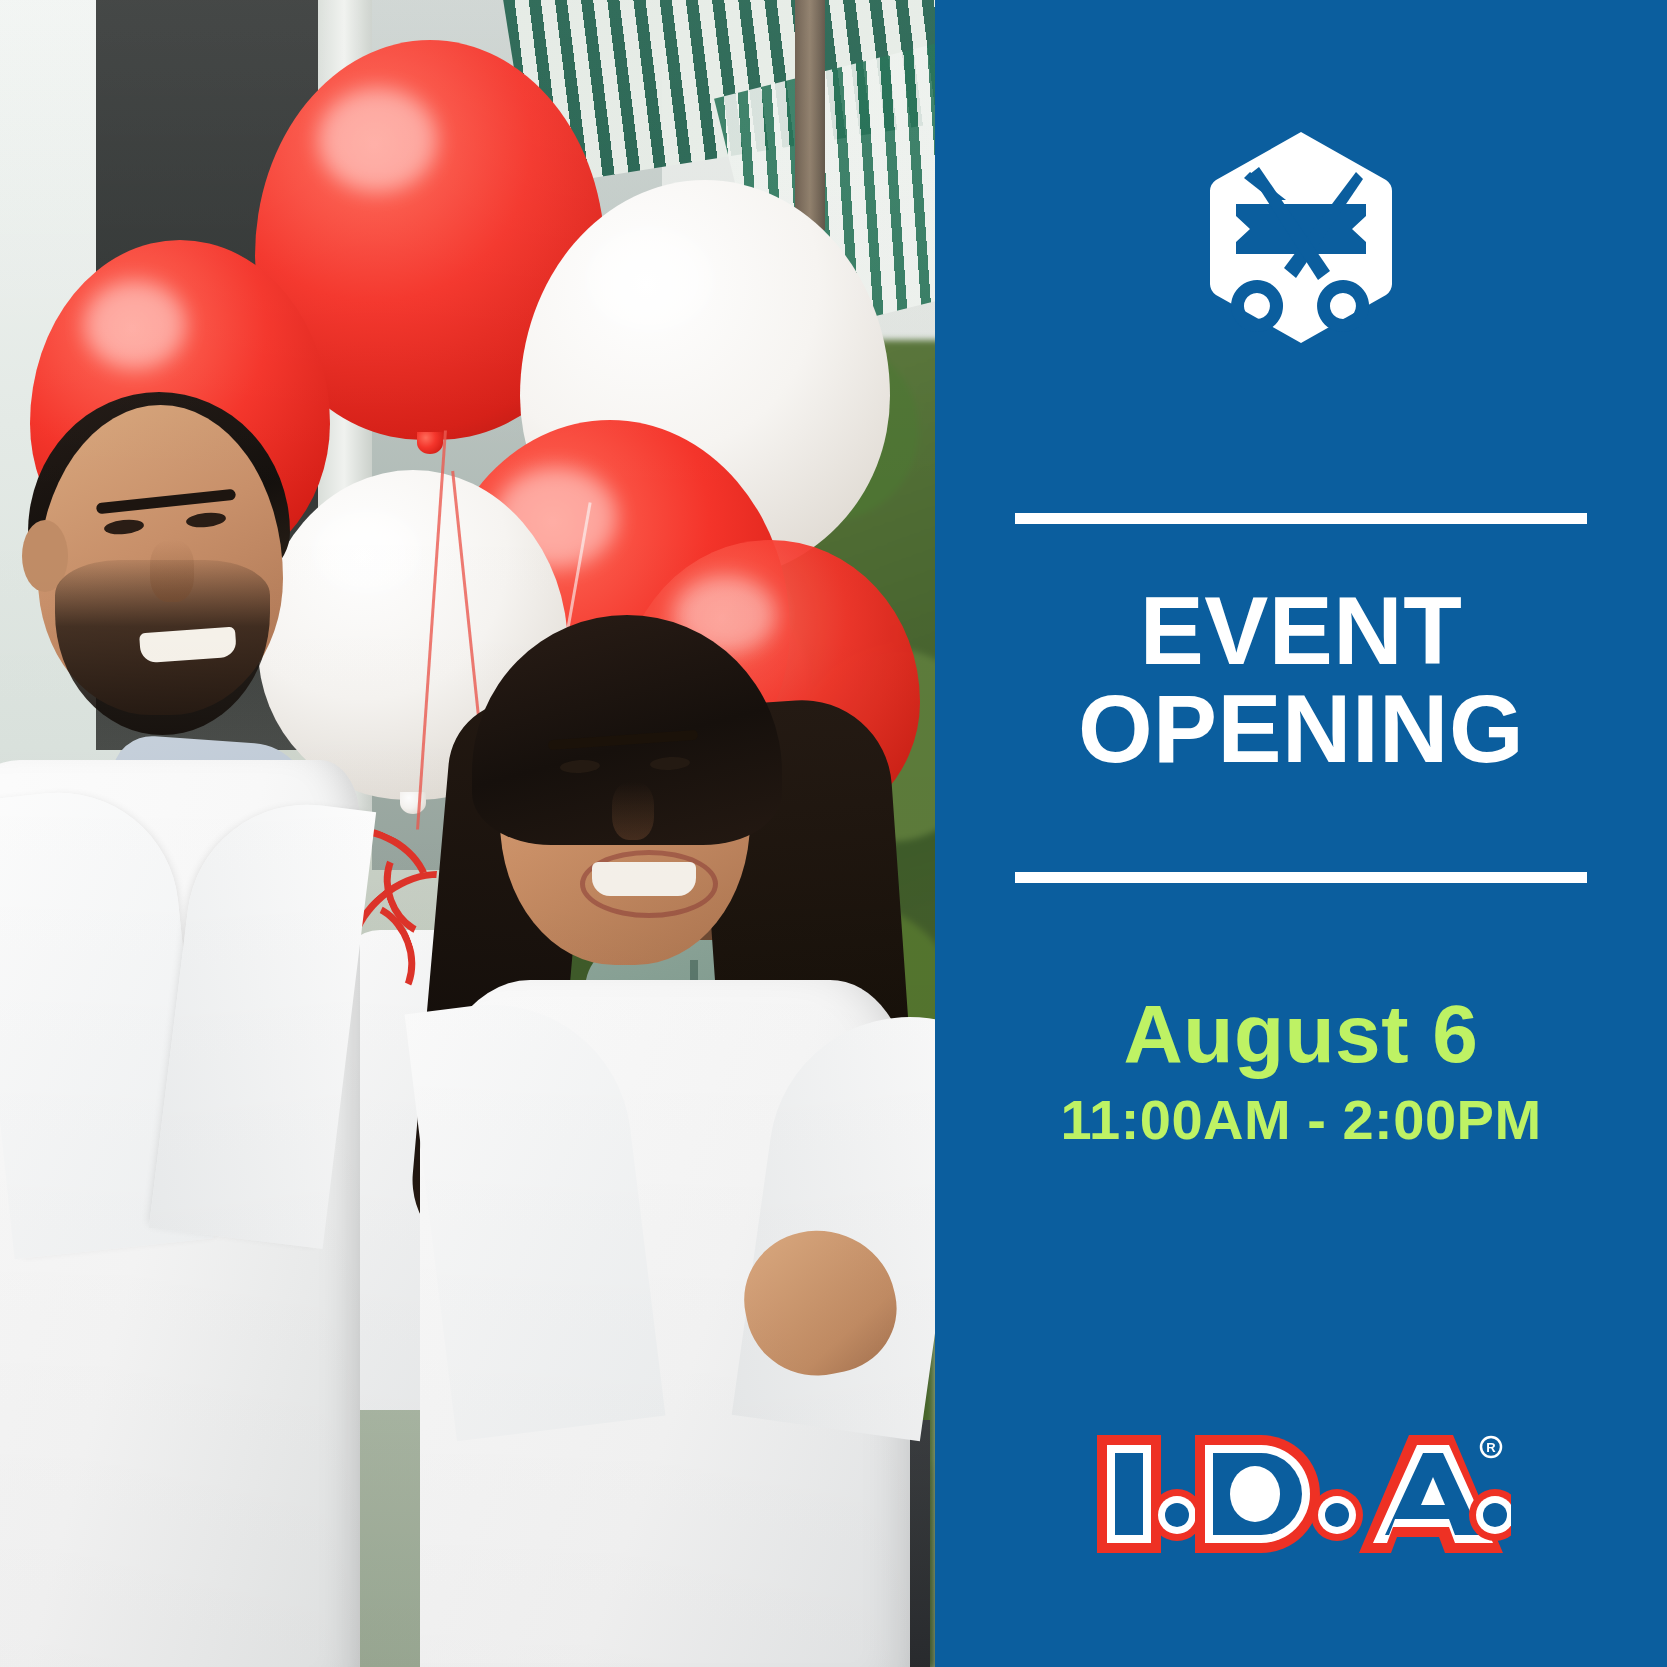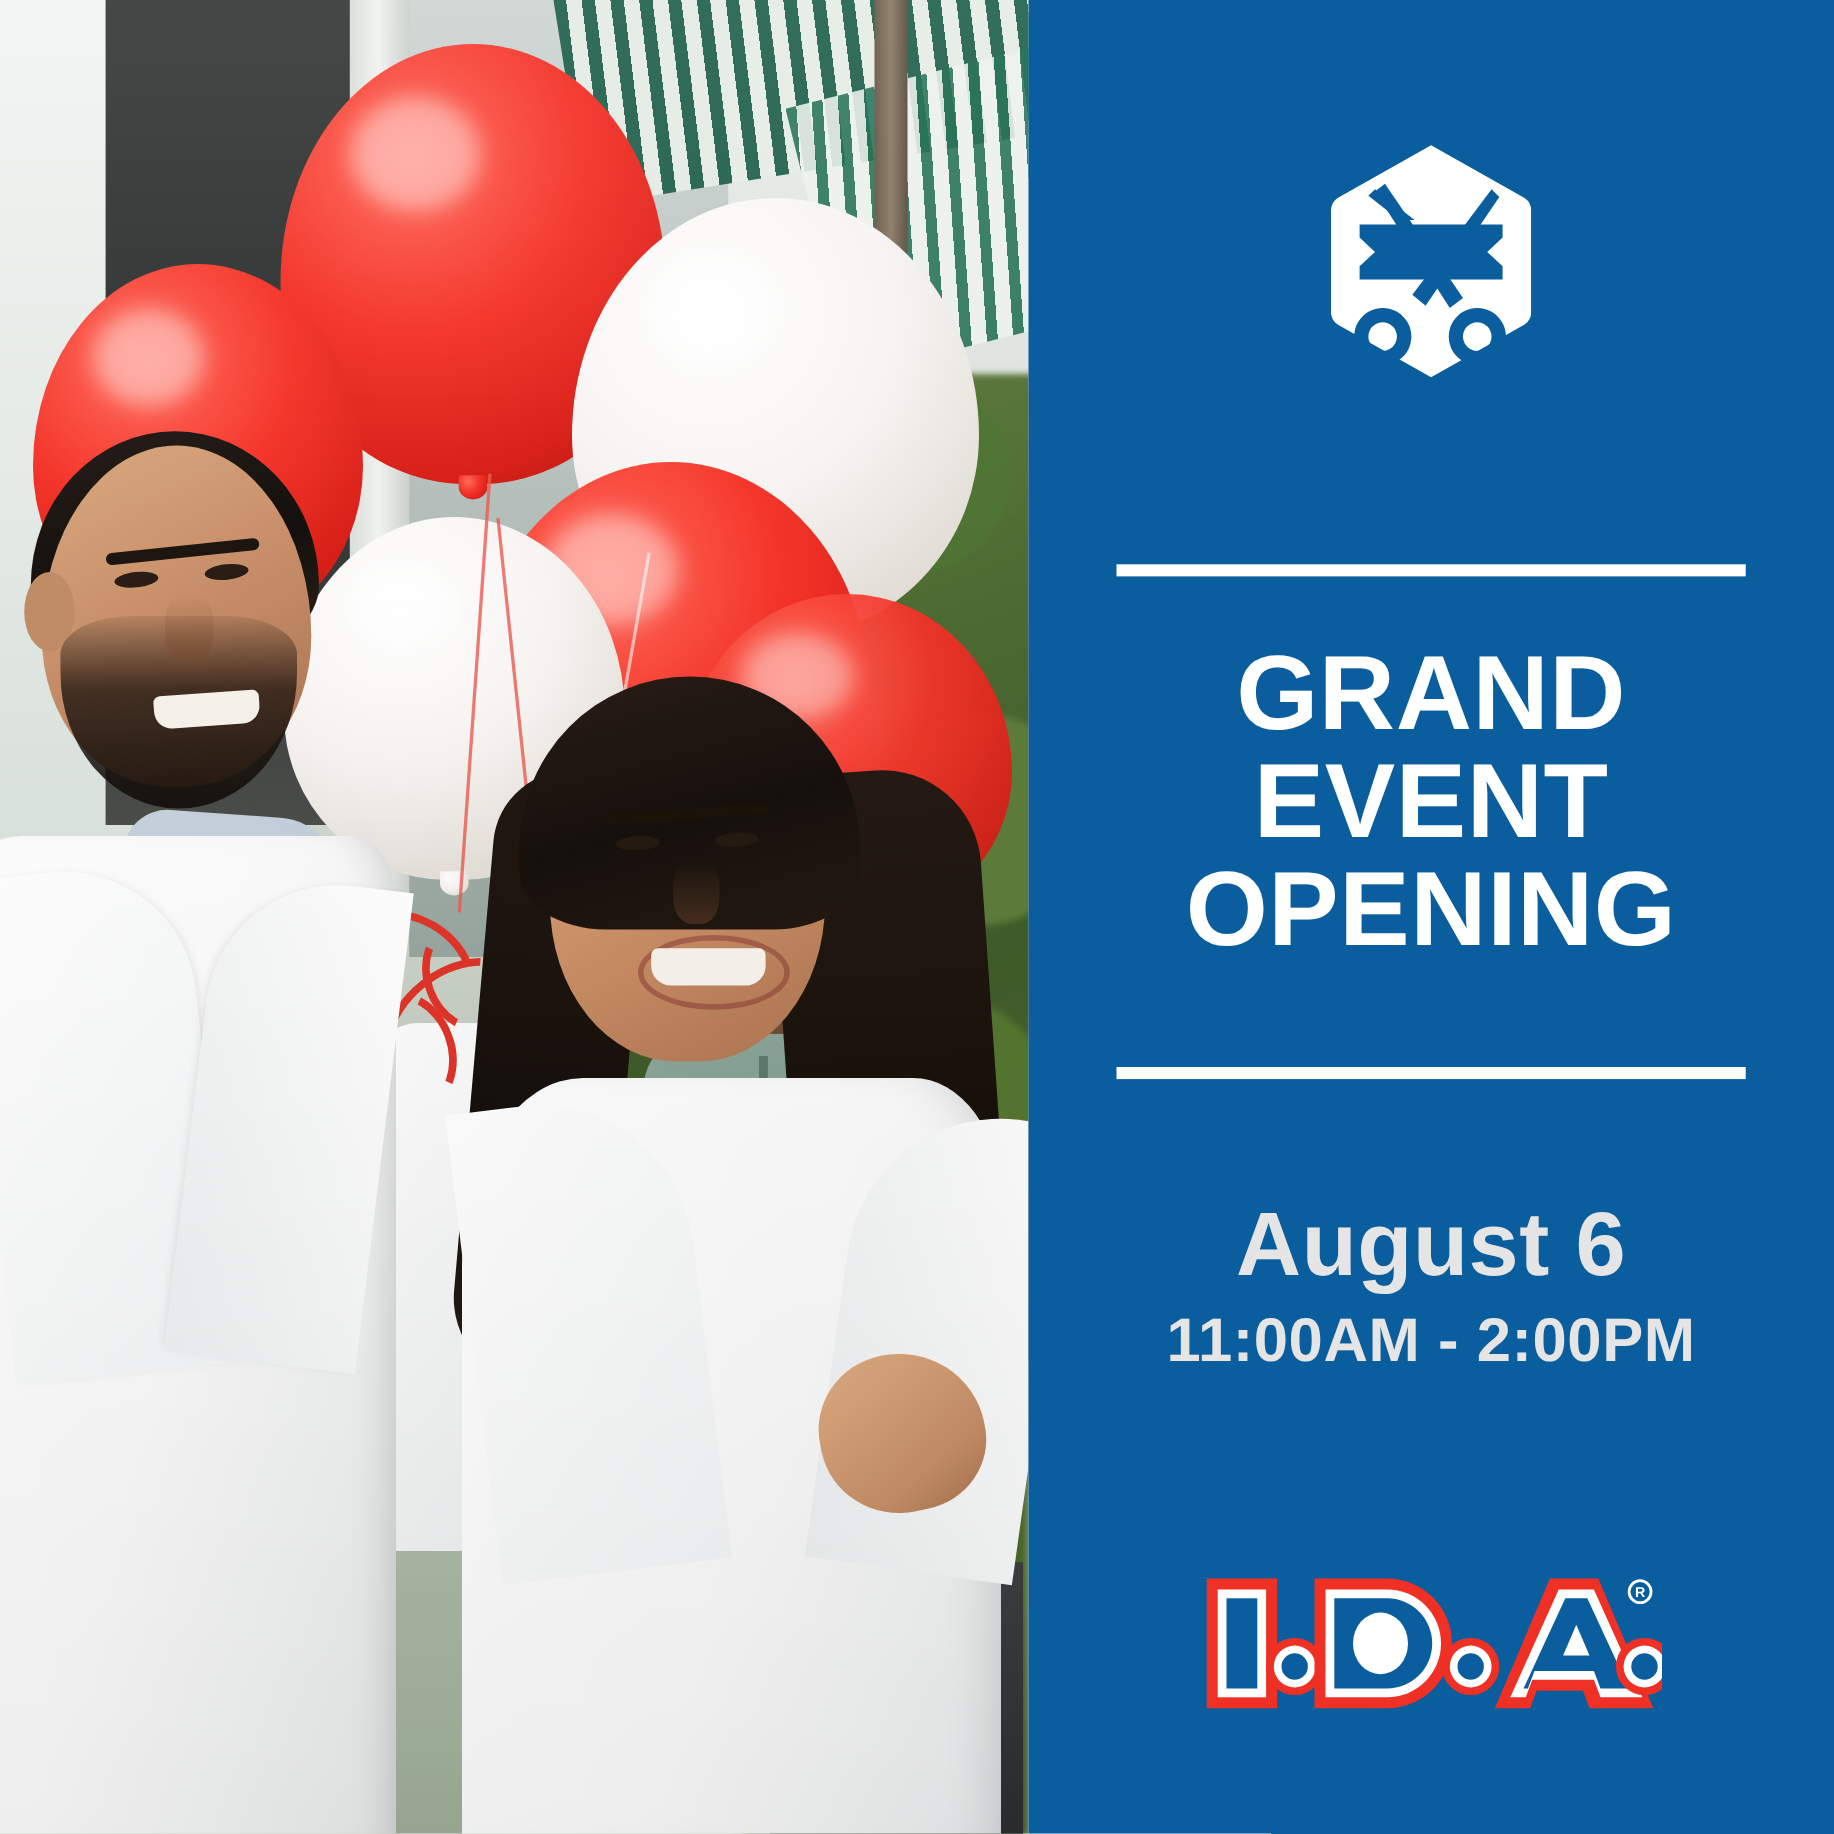--- a/index.html
+++ b/index.html
@@ -328,21 +328,21 @@
     text-align: center;
     margin: 58px 0 54px 0;
     width: 640px;
   }
   .headline .hl {
     display: block;
   }
   .date-block {
     margin-top: 108px;
     text-align: center;
-    color: #e5e5e5;
+    color: #bef264;
     width: 660px;
   }
   .date-line {
     font-size: 82px;
     font-weight: bold;
     line-height: 1.05;
     letter-spacing: 0.5px;
   }
   .time-line {
     font-size: 56px;
@@ -462,21 +462,20 @@
         <path d="M40 44 L49 37 L120 141 L108 150 Z"></path>
 
         <path d="M47 150 a26 26 0 1 0 0.1 0 Z M47 163 a13 13 0 1 1 -0.1 0 Z" fill-rule="evenodd"></path>
         <path d="M133 150 a26 26 0 1 0 0.1 0 Z M133 163 a13 13 0 1 1 -0.1 0 Z" fill-rule="evenodd"></path>
       </g>
     </svg>
 
     <div class="rule rule-top"></div>
 
     <div class="headline">
-      <span class="hl">GRAND</span>
       <span class="hl">EVENT</span>
       <span class="hl">OPENING</span>
     </div>
 
     <div class="rule rule-bottom"></div>
 
     <div class="date-block">
       <div class="date-line">August 6</div>
       <div class="time-line">11:00AM - 2:00PM</div>
     </div>

